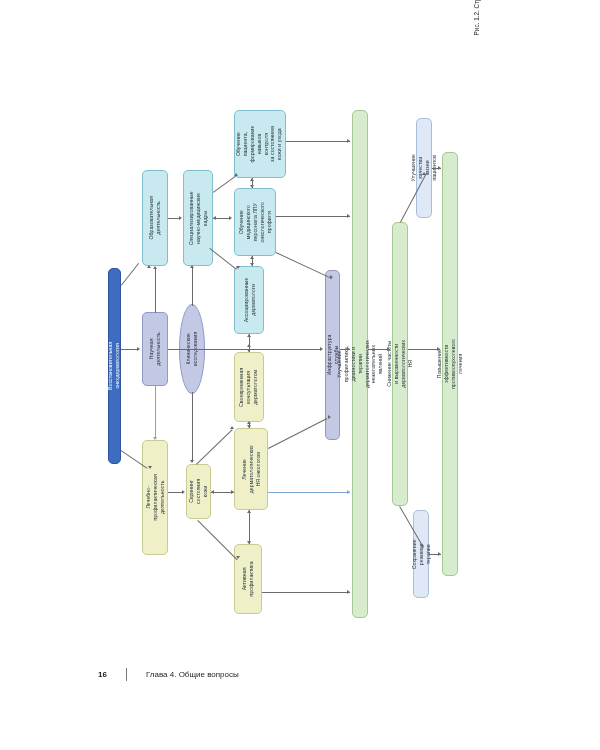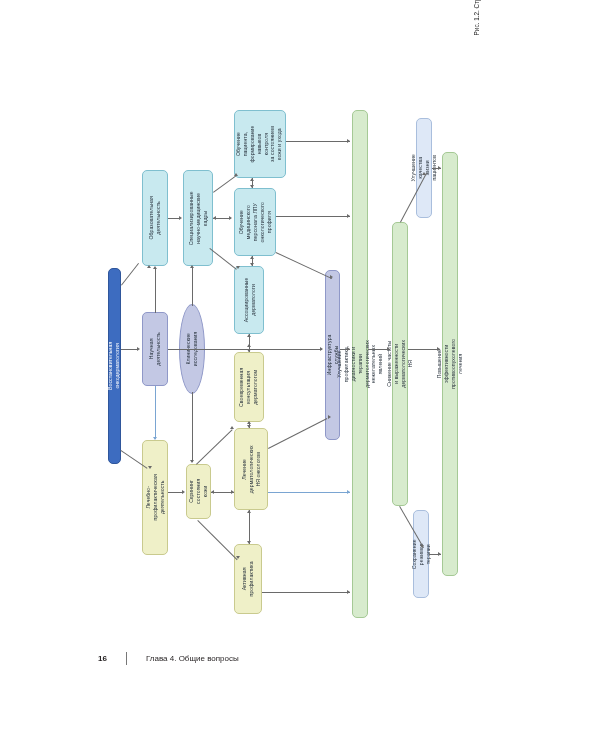--- a/index.html
+++ b/index.html
@@ -55,21 +55,21 @@
     position:absolute;left:472px;top:95px;
     width:540px;height:30px;
     transform:rotate(-90deg);transform-origin:0 0;
     font-size:6.4px;line-height:1.5;color:#1a1a1a;
     text-align:center;
   }
   #caption .cap-line{display:block;}
 
   
   #footer{
-    position:absolute;left:98px;top:652px;
+    position:absolute;left:98px;top:668px;
     display:flex;align-items:center;gap:12px;
   }
   #footer .pg{font-size:8px;font-weight:bold;color:#231f20;}
   #footer .sep{width:1px;height:13px;background:#777;margin:0 7px;}
   #footer .ch{font-size:8px;color:#231f20;}
 </style>
 </head>
 <body>
 
 <div id="page">

